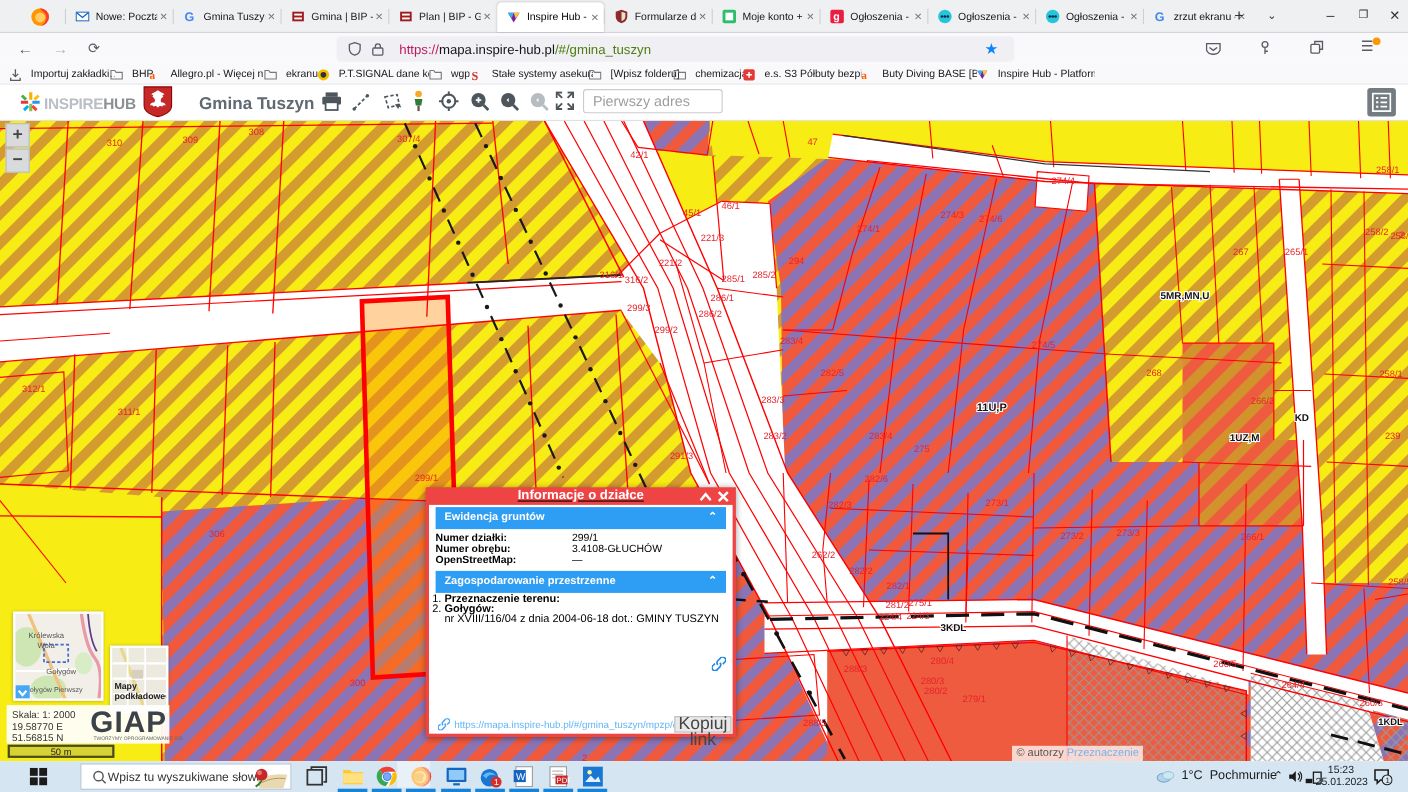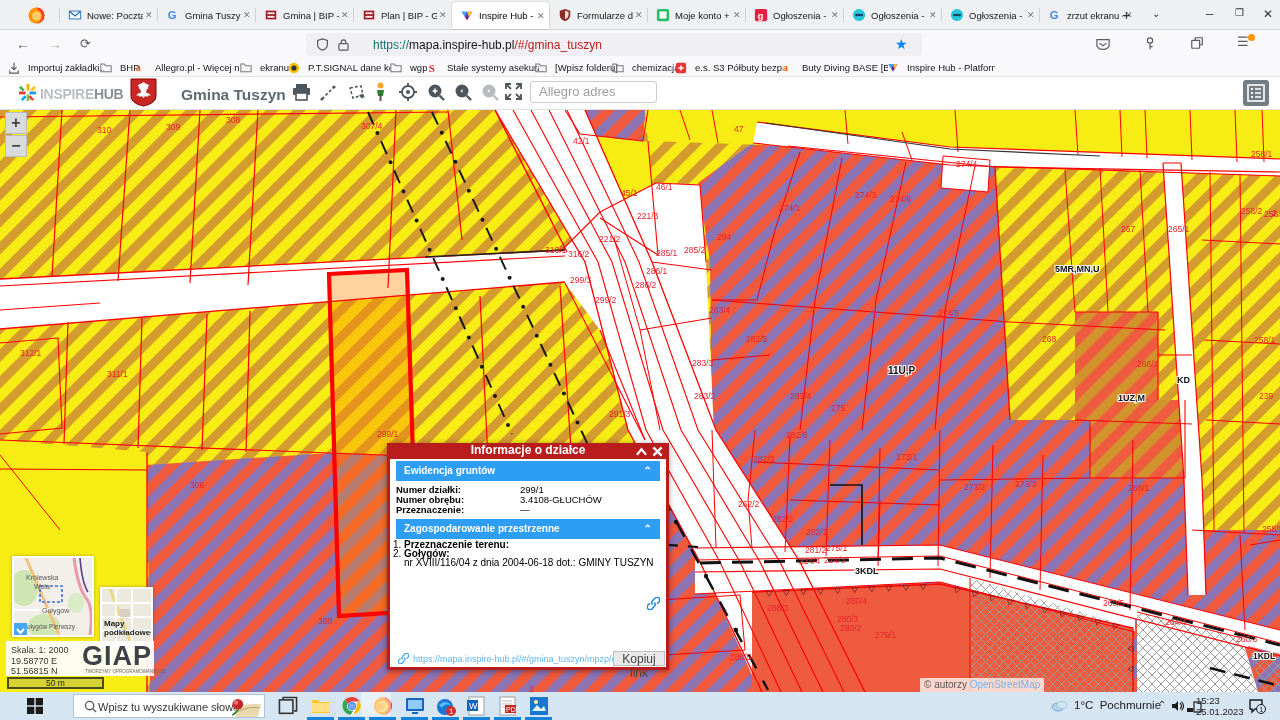--- a/index.html
+++ b/index.html
@@ -18,34 +18,34 @@
 #bkbar { position:absolute; left:0; top:58px; width:1280px; height:19px; background:#f9f9fb; border-bottom:1px solid #e3e3e6; font-size:9.5px; color:#15141a; }
 .bk { position:absolute; top:2px; height:15px; display:flex; align-items:center; white-space:nowrap; }
 .bk svg { margin-right:4px; }
 
 #apphdr { position:absolute; left:0; top:77px; width:1280px; height:33px; background:#fff; border-bottom:1px solid #e0e0e0; }
 #search { position:absolute; left:530px; top:4px; width:127px; height:22px; border:1px solid #ccc; border-radius:3px; font-size:13px; color:#9e9e9e; line-height:20px; padding-left:8px; background:#fff; }
 #layersbtn { position:absolute; left:1243px; top:3px; width:26px; height:26px; background:#747c82; border-radius:3px; }
 
 #map { position:absolute; left:0; top:110px; width:1280px; height:582px; overflow:hidden; background:#F7EC13; }
 
-#popup { position:absolute; left:387px; top:333px; width:282px; height:227px; background:#b91c1c; box-shadow:0 1px 6px rgba(0,0,0,.4); font-size:11px; }
+#popup { position:absolute; left:387px; top:333px; width:282px; height:227px; background:#ef4444; box-shadow:0 1px 6px rgba(0,0,0,.4); font-size:11px;text-decoration:underline; }
 #popup .hdr { height:16px; color:#fff; font-weight:bold; font-size:12px; text-align:center; line-height:15px; }
 #popup .body { position:absolute; left:3px; top:16px; right:3px; bottom:18px; background:#fff; overflow:hidden; }
 .bluebar { position:relative; margin:2px 6px 0 6px; height:20px; background:#2e9df4; color:#fff; font-weight:bold; font-size:10px; line-height:20px; padding-left:8px; }
 .bluebar .car { position:absolute; right:8px; top:0; font-size:10px; }
 .prow { display:flex; font-size:9.5px; line-height:10px; padding-left:2px; }
 .prow b { width:124px; flex:0 0 124px; }
 #popup ol { margin:2px 0 0 14px; font-size:10px; line-height:8.8px; }
 #popup ul { margin:0 0 0 6px; list-style:none; }
 #popup ul li { position:relative; padding-left:8px; }
 #popup ul li:before { content:"•"; position:absolute; left:0; }
 #popup .lnk { color:#1e88e5; font-weight:bold; }
 #popup .foot { position:absolute; left:3px; bottom:3px; right:3px; height:17px; background:#fff; display:flex; align-items:center; font-size:10px; }
-#kopiuj { position:absolute; right:1px; top:1px; width:52px; height:15px; background:#e9e9e9; border:1px solid #bdbdbd; color:#444; font-size:12px; text-align:center; line-height:14px; }
+#kopiuj { position:absolute; right:1px; top:1px; width:52px; height:15px; background:#e9e9e9; border:1px solid #bdbdbd; color:#444; font-size:16px; text-align:center; line-height:14px; }
 
 #ovbox { position:absolute; left:12px; top:446px; width:82px; height:81px; background:#f0eee6; border:2px solid #fff; box-shadow:0 0 3px rgba(0,0,0,.3); overflow:hidden; }
 #basebox { position:absolute; left:100px; top:477px; width:53px; height:61px; background:#eceadf; border:2px solid #fff; box-shadow:0 0 3px rgba(0,0,0,.3); overflow:hidden; }
 #giap { position:absolute; left:6px; top:531px; width:148px; height:35px; background:rgba(255,255,255,.93); }
 #scalebar { position:absolute; left:7px; top:567px; width:97px; height:12px; background:rgba(190,190,80,.55); border:2px solid #4a4a20; color:#222; font-size:8.5px; text-align:center; line-height:8.5px; }
 #attrib { position:absolute; left:920px; top:568px; height:14px; background:rgba(255,255,255,.75); color:#555; font-size:10px; line-height:14px; padding:0 4px; }
 #zctrl { position:absolute; left:5px; top:2px; width:22px; }
 #zctrl div { width:22px; height:22px; background:#d9dadb; border:1px solid #bbb; color:#444; font-size:16px; font-weight:bold; text-align:center; line-height:20px; margin-bottom:1px; }
 
 #taskbar { position:absolute; left:0; top:692px; width:1280px; height:28px; background:#d5e5f2; }
@@ -177,23 +177,23 @@
       <div style="position:absolute;left:48px;top:6px;color:#b1b1b9;font-size:14px">→</div>
       <div style="position:absolute;left:80px;top:6px;color:#5b5b66;font-size:13px">⟳</div>
     </div><div id="urlbar">
       <svg width="13" height="13" viewBox="0 0 16 16" style="margin-left:10px">
         <path d="M8 1l6 2v5c0 4-3 6-6 7-3-1-6-3-6-7V3z" fill="none" stroke="#5b5b66" stroke-width="1.5"></path>
       </svg>
       <svg width="11" height="12" viewBox="0 0 12 13" style="margin-left:9px">
         <rect x="1" y="5" width="10" height="7" rx="1" fill="none" stroke="#5b5b66" stroke-width="1.3"></rect>
         <path d="M3.5 5V3.5a2.5 2.5 0 015 0V5" fill="none" stroke="#5b5b66" stroke-width="1.3"></path>
       </svg>
-      <span style="margin-left:24px;color:#0f766e">https://</span>
+      <span style="margin-left:14px;color:#be185d">https://</span>
       <span style="color:#15141a">mapa.inspire-hub.pl</span>
-      <span style="color:#b91c1c">/#/gmina_tuszyn</span>
+      <span style="color:#4d7c0f">/#/gmina_tuszyn</span>
     </div><div style="position:absolute;left:895px;top:36px;color:#0a84ff;font-size:14px">★</div><svg style="position:absolute;left:1096px;top:37px" width="14" height="14" viewBox="0 0 16 16">
       <path d="M1 3h14v7a7 7 0 01-7 4 7 7 0 01-7-4z" fill="none" stroke="#5b5b66" stroke-width="1.4"></path>
       <path d="M4 7l4 3 4-3" fill="none" stroke="#5b5b66" stroke-width="1.4"></path>
     </svg><svg style="position:absolute;left:1143px;top:36px" width="14" height="15" viewBox="0 0 16 17">
       <circle cx="8" cy="5" r="3" fill="none" stroke="#5b5b66" stroke-width="1.4"></circle>
       <path d="M8 8v7M8 12h3" stroke="#5b5b66" stroke-width="1.4"></path>
     </svg><svg style="position:absolute;left:1190px;top:36px" width="14" height="14" viewBox="0 0 16 16">
       <rect x="2" y="5" width="9" height="9" rx="1" fill="none" stroke="#5b5b66" stroke-width="1.4"></rect>
       <path d="M6 5V2h8v8h-3" fill="none" stroke="#5b5b66" stroke-width="1.4"></path>
     </svg><div style="position:absolute;left:1237px;top:34px;color:#5b5b66;font-size:13px;letter-spacing:1px">☰</div><div style="position:absolute;left:1248px;top:34px;width:7px;height:7px;border-radius:50%;background:#ff9500"></div><circle>
@@ -330,21 +330,21 @@
         </svg>
         <svg style="position:absolute;left:481px;top:6px" width="18" height="18" viewBox="0 0 18 18">
 <circle cx="8" cy="8" r="6.5" fill="#b7bcc0"></circle>
           <path d="M12.5 12.5L17 17" stroke="#b7bcc0" stroke-width="2.4"></path>
           <path d="M6.5 8l2-2v4z" fill="#fff"></path>
         </svg>
         <svg style="position:absolute;left:505px;top:6px" width="17" height="17" viewBox="0 0 17 17">
           <path d="M1 6V1h5M11 1h5v5M16 11v5h-5M6 16H1v-5" fill="none" stroke="#4d565c" stroke-width="1.8"></path>
           <path d="M1 1l5 5M16 1l-5 5M16 16l-5-5M1 16l5-5" stroke="#4d565c" stroke-width="1.8"></path>
         </svg>
-        <div id="search">Allegro adres</div>
+        <div id="search">Pierwszy adres</div>
         <div id="layersbtn"><svg style="margin:4px" width="18" height="18" viewBox="0 0 18 18">
 <rect x="1" y="1" width="16" height="16" fill="none" stroke="#fff" stroke-width="1.6"></rect>
 <path d="M4 5h2M4 9h2M4 13h2" stroke="#fff" stroke-width="1.8"></path>
 <path d="M8 5h6M8 9h6M8 13h6" stroke="#fff" stroke-width="1.6"></path>
           </svg></div>
       </div>
 <div id="map">
 <svg width="1280" height="582" viewBox="0 110 1280 582" xmlns="http://www.w3.org/2000/svg" style="position:absolute;left:0;top:0">
 <defs>
 <pattern id="yh" patternUnits="userSpaceOnUse" width="19" height="19" patternTransform="rotate(-45)">
@@ -652,21 +652,21 @@
 <div style="margin:4px 0 0 4px">
 <div class="prow">
                 <b>Numer działki:</b>
                 <span>299/1</span>
               </div>
 <div class="prow">
                 <b>Numer obrębu:</b>
                 <span>3.4108-GŁUCHÓW</span>
               </div>
 <div class="prow">
-                <b>Przeznaczenie:</b>
+                <b>OpenStreetMap:</b>
                 <span>—</span>
               </div>
 </div>
 <div class="bluebar" style="margin-top:4px">Zagospodarowanie przestrzenne<span class="car">⌃</span></div>
 <ol>
 <li><b>Przeznaczenie terenu:</b>
 </li>
 <li><b>Gołygów:</b><br>nr XVIII/116/04 z dnia 2004-06-18 dot.: GMINY TUSZYN
 </li>
 </ol>
@@ -711,21 +711,21 @@
 <rect x="18" y="20" width="10" height="8" fill="#d9cfc0"></rect>
 </svg>
 <div style="position:absolute;left:2px;top:30px;font-size:8px;font-weight:bold;color:#222;line-height:9px">Mapy<br>podkładowe<span style="font-size:6px">▾</span></div>
 </div>
         <div id="giap">
 <div style="position:absolute;left:5px;top:4px;font-size:9px;color:#333;line-height:10.5px">Skala: 1: 2000<br>19.58770 E<br>51.56815 N</div>
 <div style="position:absolute;left:76px;top:0px;font-size:27px;font-weight:bold;color:#3c4247;letter-spacing:1px">GIAP</div>
 <div style="position:absolute;left:79px;top:28px;font-size:4.5px;color:#666;white-space:nowrap">TWORZYMY OPROGRAMOWANIE GIS</div>
 </div>
         <div id="scalebar">50 m</div>
-        <div id="attrib">© autorzy <span style="color:#7cb0e8">OpenStreetMap</span></div>
+        <div id="attrib">© autorzy <span style="color:#7cb0e8">Przeznaczenie</span></div>
 </div>
 <div id="taskbar">
         <svg style="position:absolute;left:27px;top:6px" width="16" height="16" viewBox="0 0 16 16">
           <rect x="0" y="0" width="7.3" height="7.3" fill="#1b1b1b"></rect>
           <rect x="8.7" y="0" width="7.3" height="7.3" fill="#1b1b1b"></rect>
           <rect x="0" y="8.7" width="7.3" height="7.3" fill="#1b1b1b"></rect>
           <rect x="8.7" y="8.7" width="7.3" height="7.3" fill="#1b1b1b"></rect>
         </svg>
         <div id="tsearch">
           <svg style="position:absolute;left:10px;top:5px" width="13" height="13" viewBox="0 0 14 14">
@@ -806,20 +806,20 @@
         <div style="position:absolute;left:1074px;top:7px;font-size:11.5px;color:#1b1b1b">1°C&nbsp;&nbsp;Pochmurnie</div>
         <div style="position:absolute;left:1158px;top:7px;font-size:10px;color:#1b1b1b">⌃</div>
         <svg style="position:absolute;left:1171px;top:8px" width="13" height="12" viewBox="0 0 13 12">
           <path d="M1 4h3l3-3v10L4 8H1z" fill="#1b1b1b"></path>
           <path d="M9 3q3 3 0 6M10.5 1.5q4 4.5 0 9" stroke="#1b1b1b" stroke-width="1.1" fill="none"></path>
         </svg>
         <svg style="position:absolute;left:1186px;top:8px" width="16" height="13" viewBox="0 0 16 13">
           <rect x="1" y="8" width="6" height="4" fill="#1b1b1b"></rect>
           <rect x="8" y="2" width="7" height="10" fill="none" stroke="#1b1b1b" stroke-width="1.2"></rect>
         </svg>
-        <div style="position:absolute;left:1196px;top:3px;font-size:9.5px;color:#1b1b1b;text-align:left;width:46px;line-height:11px">15:23<br>25.01.2023</div>
+        <div style="position:absolute;left:1196px;top:3px;font-size:9.5px;color:#1b1b1b;text-align:center;width:46px;line-height:11px">15:23<br>25.01.2023</div>
         <svg style="position:absolute;left:1248px;top:6px" width="18" height="16" viewBox="0 0 18 16">
           <path d="M2 2h12v9H7l-3 3v-3H2z" fill="none" stroke="#1b1b1b" stroke-width="1.4"></path>
           <circle cx="13" cy="11" r="4.5" fill="#d5e5f2" stroke="#1b1b1b"></circle>
           <text x="11.5" y="14" font-size="7" fill="#1b1b1b" font-family="Liberation Sans">1</text>
         </svg>
       </div>
 </circle></div>
 
 </body></html>

